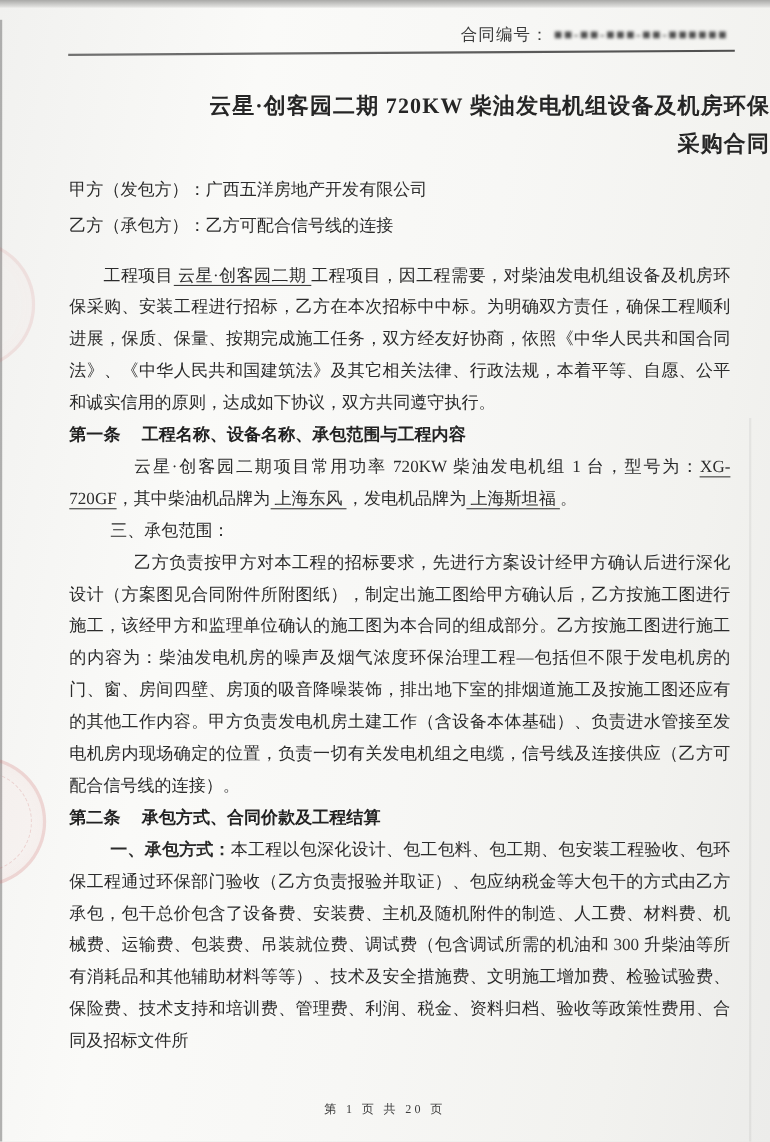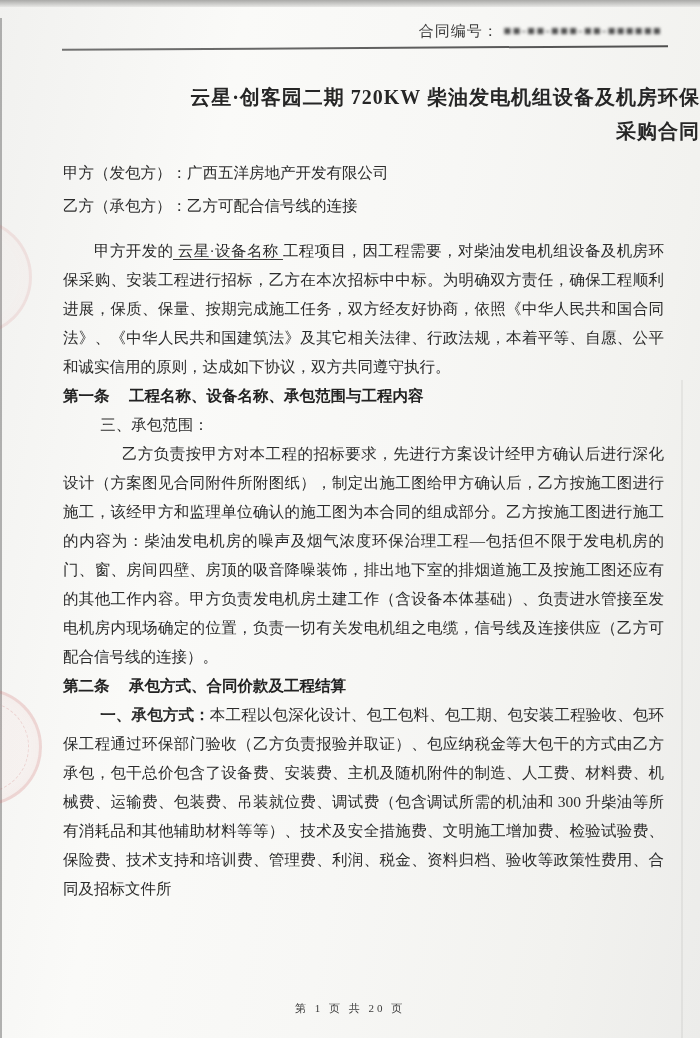--- a/index.html
+++ b/index.html
@@ -108,22 +108,23 @@
     <div>云星·创客园二期 720KW 柴油发电机组设备及机房环保</div>
     <div>采购合同</div>
   </div>
 
   <div class="parties">
     <div><span>甲方（发包方）：</span><span>广西五洋房地产开发有限公司</span></div>
     <div><span>乙方（承包方）：</span><span>乙方可配合信号线的连接</span></div>
   </div>
 
   <div class="body" id="body">
-      <p class="intro"><span>甲方开发的</span><span class="u"> 云星·设备名称 </span><span>工程项目，因工程需要，对柴油发电机组设备及机房环保采购、安装工程进行招标，乙方在本次招标中中标。为明确双方责任，确保工程顺利进展，保质、保量、按期完成施工任务，双方经友好协商，依照《中华人民共和国合同法》、《中华人民共和国建筑法》及其它相关法律、行政法规，本着平等、自愿、公平和诚实信用的原则，达成如下协议，双方共同遵守执行。</span></p>
+      <p class="intro"><span>工程项目</span><span class="u"> 云星·创客园二期 </span><span>工程项目，因工程需要，对柴油发电机组设备及机房环保采购、安装工程进行招标，乙方在本次招标中中标。为明确双方责任，确保工程顺利进展，保质、保量、按期完成施工任务，双方经友好协商，依照《中华人民共和国合同法》、《中华人民共和国建筑法》及其它相关法律、行政法规，本着平等、自愿、公平和诚实信用的原则，达成如下协议，双方共同遵守执行。</span></p>
       <p class="heading"><span>第一条　 工程名称、设备名称、承包范围与工程内容</span></p>
+      <p class="sub"><span>云星·创客园二期项目常用功率 720KW 柴油发电机组 1 台，型号为：</span><span class="u">XG-720GF</span><span>，其中柴油机品牌为</span><span class="u"> 上海东风 </span><span>，发电机品牌为</span><span class="u"> 上海斯坦福 </span><span>。</span></p>
       <p class="item"><span>三、承包范围：</span></p>
       <p class="sub"><span>乙方负责按甲方对本工程的招标要求，先进行方案设计经甲方确认后进行深化设计（方案图见合同附件所附图纸），制定出施工图给甲方确认后，乙方按施工图进行施工，该经甲方和监理单位确认的施工图为本合同的组成部分。乙方按施工图进行施工的内容为：柴油发电机房的噪声及烟气浓度环保治理工程—包括但不限于发电机房的门、窗、房间四壁、房顶的吸音降噪装饰，排出地下室的排烟道施工及按施工图还应有的其他工作内容。甲方负责发电机房土建工作（含设备本体基础）、负责进水管接至发电机房内现场确定的位置，负责一切有关发电机组之电缆，信号线及连接供应（乙方可配合信号线的连接）。</span></p>
       <p class="heading"><span>第二条　 承包方式、合同价款及工程结算</span></p>
       <p class="item"><span class="b">一、承包方式：</span><span>本工程以包深化设计、包工包料、包工期、包安装工程验收、包环保工程通过环保部门验收（乙方负责报验并取证）、包应纳税金等大包干的方式由乙方承包，包干总价包含了设备费、安装费、主机及随机附件的制造、人工费、材料费、机械费、运输费、包装费、吊装就位费、调试费（包含调试所需的机油和 300 升柴油等所有消耗品和其他辅助材料等等）、技术及安全措施费、文明施工增加费、检验试验费、保险费、技术支持和培训费、管理费、利润、税金、资料归档、验收等政策性费用、合同及招标文件所</span></p>
     </div>
 
   <div class="footer">
     <span>第 1 页 共 20 页</span>
   </div>
 

